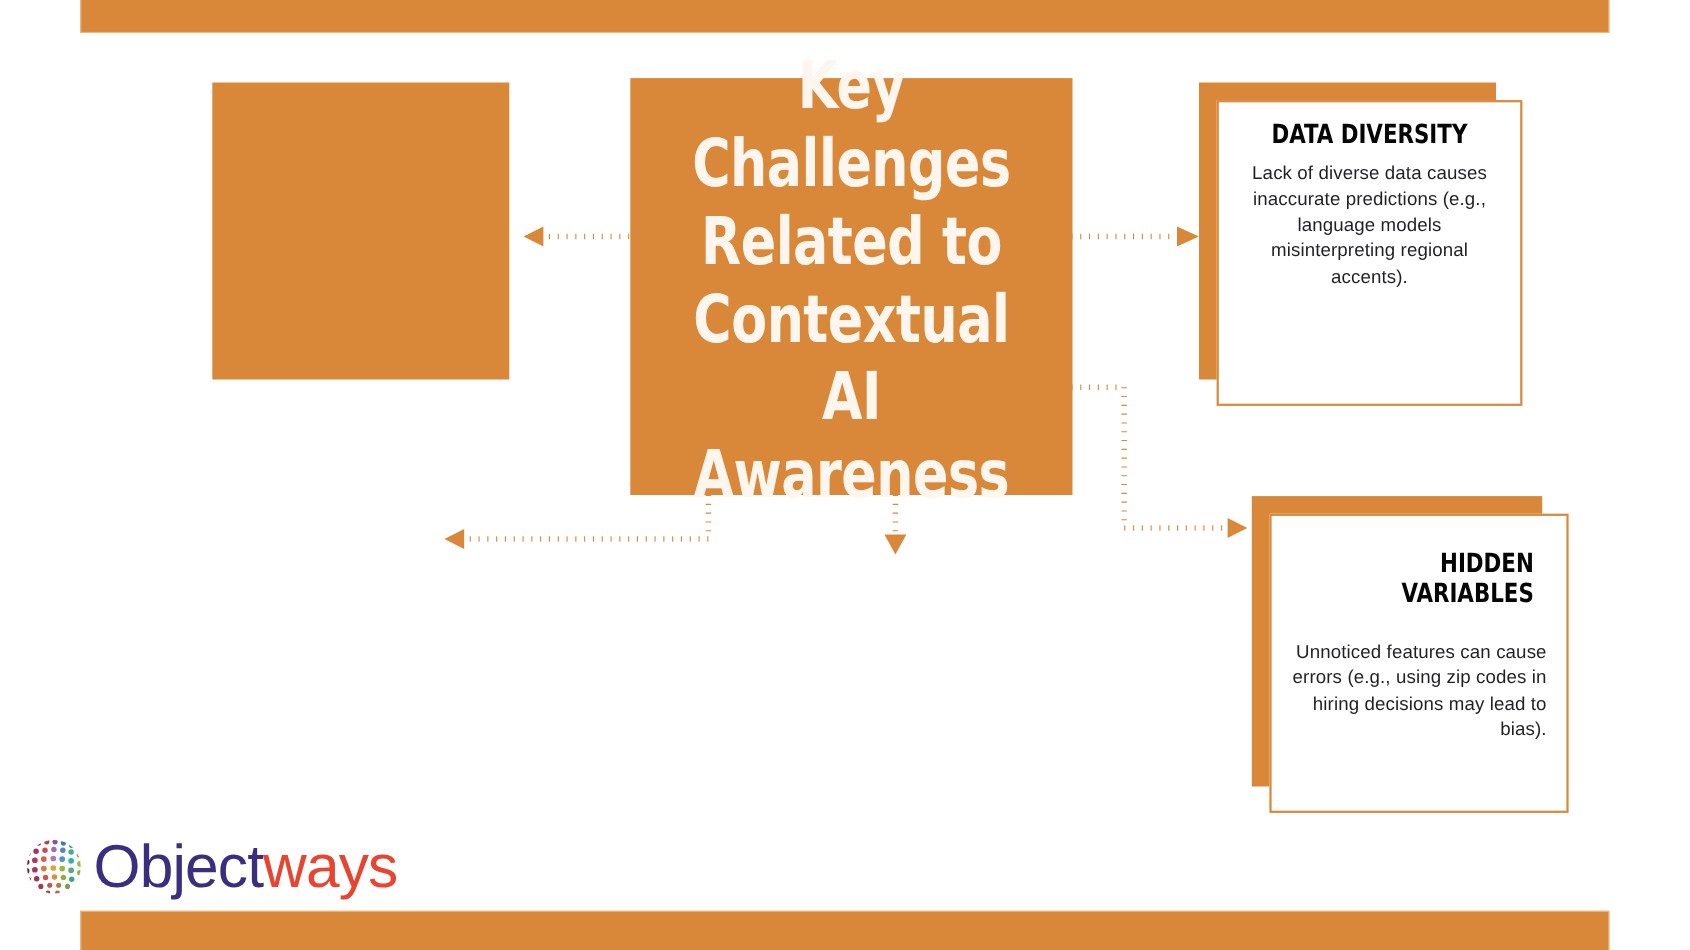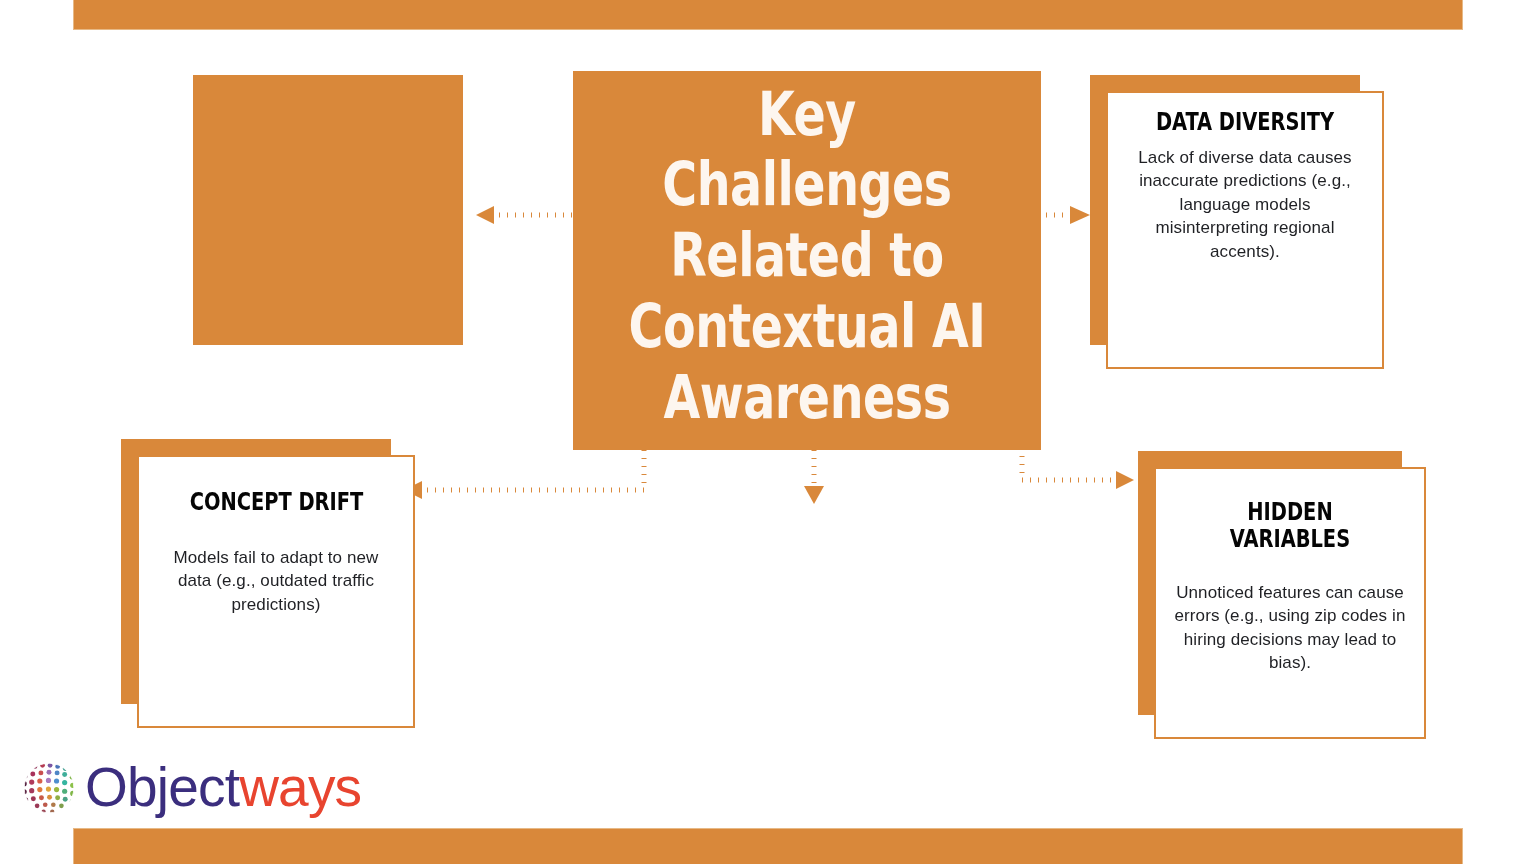--- a/index.html
+++ b/index.html
@@ -28,21 +28,21 @@
     box-sizing: border-box;
   }
   .bar-top    { left: 73px; top: -8px;  width: 1390px; height: 38px; }
   .bar-bottom { left: 73px; top: 828px; width: 1390px; height: 44px; }
 
   
   .hub {
     position: absolute;
     left: 573px;
     top: 71px;
-    width: 468px;
+    width: 402px;
     height: 379px;
     background: #d9883a;
     display: flex;
     align-items: center;
     justify-content: center;
     box-sizing: border-box;
     padding: 8px 14px 18px 14px;
   }
   .hub-title {
     color: #fdf6ef;
@@ -177,32 +177,25 @@
   </div>
 
   <div class="card-wrap" style="left:1090px; top:75px; width:296px; height:295px;">
     <div class="card-shadow" style="left:0; top:0; width:270px; height:270px;"></div>
     <div class="card" style="left:16px; top:16px; width:278px; height:278px;">
       <div class="card-title">DATA DIVERSITY</div>
       <div class="card-body">Lack of diverse data causes inaccurate predictions (e.g., language models misinterpreting regional accents).</div>
     </div>
   </div>
 
-  <div class="card-wrap" style="left:121px; top:439px; width:296px; height:290px;">
-    <div class="card-shadow" style="left:0; top:0; width:270px; height:265px;"></div>
-    <div class="card" style="left:16px; top:16px; width:278px; height:273px; padding-top:32px;">
-      <div class="card-title" style="margin-bottom:30px;">CONCEPT DRIFT</div>
-      <div class="card-body">Models fail to adapt to new data (e.g., outdated traffic predictions)</div>
-    </div>
-  </div>
 
 
   <div class="card-wrap" style="left:1138px; top:451px; width:290px; height:290px;">
     <div class="card-shadow" style="left:0; top:0; width:264px; height:264px;"></div>
-    <div class="card" style="left:16px; top:16px; width:272px; height:272px; padding-top:30px;">
+    <div class="card" style="left:16px; top:16px; width:272px; height:272px; padding-top:30px;text-align:right;">
       <div class="card-title" style="margin-bottom:28px;">HIDDEN VARIABLES</div>
       <div class="card-body">Unnoticed features can cause errors (e.g., using zip codes in hiring decisions may lead to bias).</div>
     </div>
   </div>
 
   <div class="logo">
     <svg class="logo-mark" viewBox="0 0 100 100">
       <defs>
         <clipPath id="globeClip">
             <circle cx="50" cy="50" r="46"></circle>

